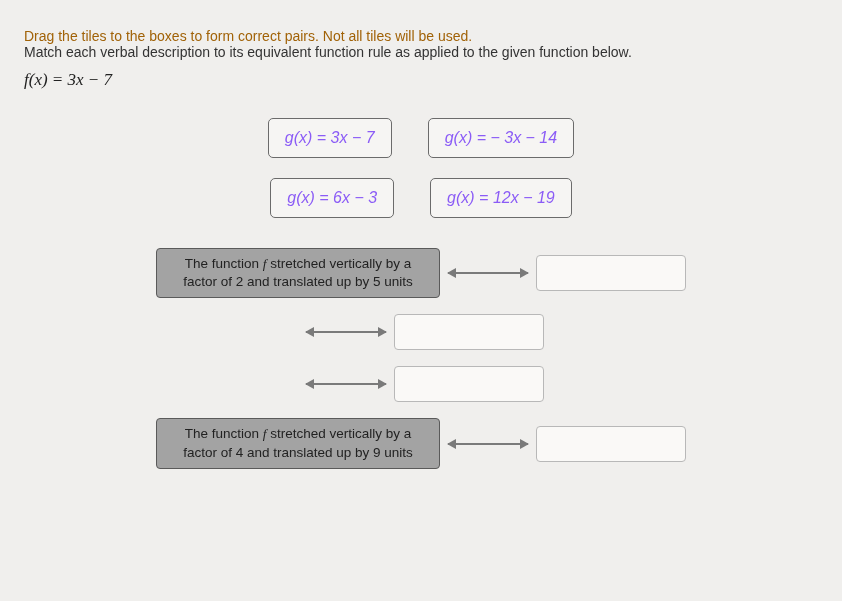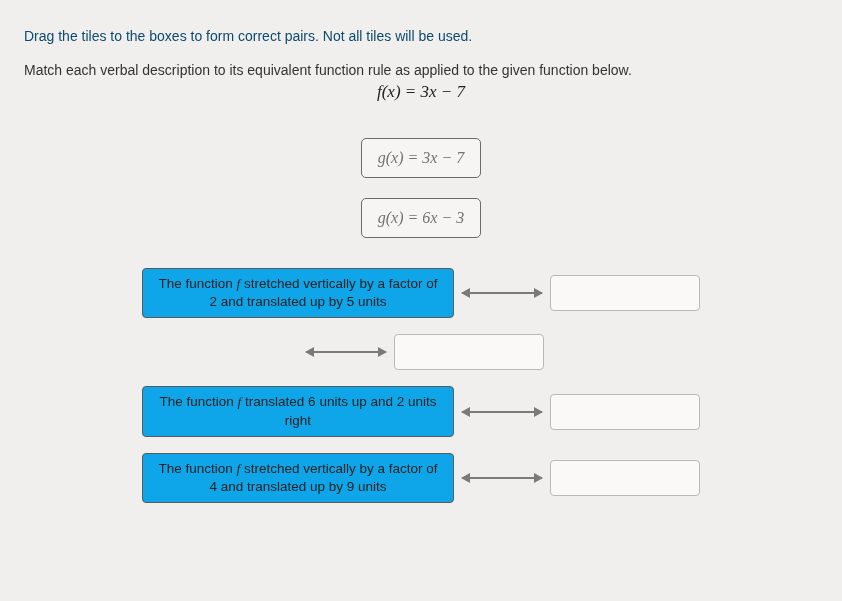--- a/index.html
+++ b/index.html
@@ -5,66 +5,65 @@
   * { box-sizing: border-box; margin: 0; padding: 0; }
   body {
     font-family: Arial, Helvetica, sans-serif;
     background: #f0efed;
     width: 842px;
     height: 601px;
     padding: 28px 24px;
     color: #333;
     font-size: 14px;
   }
-  .instr { margin-bottom: 18px; color: #0c4a6e; }
-  .prompt { margin-bottom: 4px; color: #333; }
+  .instr { color: #a16207; }
+  .prompt { margin-bottom: 10px; color: #333; }
   .given-fn {
-    text-align: center;
     font-family: 'Times New Roman', Times, serif;
     font-size: 17px;
     font-style: italic;
-    margin-bottom: 36px;
+    margin-bottom: 28px;
     color: #222;
   }
   .tiles-area { width: 100%; }
   .tiles-row {
     display: flex;
     justify-content: center;
     gap: 36px;
     margin-bottom: 20px;
   }
   .tile {
     border: 1px solid #6b6b6b;
     border-radius: 5px;
     background: #f6f5f3;
     padding: 10px 16px;
-    font-family: Liberation Serif, serif;
+    font-family: Liberation Sans, sans-serif;
     font-size: 16px;
     font-style: italic;
-    color: #737373;
+    color: #8b5cf6;
     cursor: move;
     white-space: nowrap;
   }
   .match-area {
     margin-top: 30px;
     display: flex;
     flex-direction: column;
     align-items: center;
     gap: 16px;
   }
   .match-row {
     display: flex;
     align-items: center;
     justify-content: center;
   }
   .desc-box {
-    width: 312px;
+    width: 284px;
     border: 1px solid #5a5a5a;
     border-radius: 4px;
-    background: #0ea5e9;
+    background: #a3a3a3;
     padding: 6px 10px;
     text-align: center;
     font-size: 13.5px;
     line-height: 1.35;
     color: #222;
   }
   .desc-box .fname { font-style: italic; font-family: 'Times New Roman', Times, serif; }
   .arrow {
     width: 80px;
     height: 2px;
@@ -94,45 +93,44 @@
 </head>
 <body>
 
 <p class="instr">Drag the tiles to the boxes to form correct pairs. Not all tiles will be used.</p>
 <p class="prompt">Match each verbal description to its equivalent function rule as applied to the given function below.</p>
 <div class="given-fn">f(x)  =  3x  −  7</div>
 
 <div class="tiles-area">
   <div class="tiles-row">
     <div class="tile">g(x)  =  3x  −  7</div>
+    <div class="tile">g(x)  =   − 3x  −  14</div>
   </div>
   <div class="tiles-row">
     <div class="tile">g(x)  =  6x  −  3</div>
+    <div class="tile">g(x)  =  12x  −  19</div>
   </div>
 </div>
 
 <div class="match-area">
 
   <div class="match-row">
     <div class="desc-box">
       <span>The function </span><span class="fname">f</span><span> stretched vertically by a factor of 2 and translated up by 5 units</span>
     </div>
     <div class="arrow"></div>
     <div class="drop-zone"></div>
   </div>
 
   <div class="match-row">
     <div class="arrow"></div>
     <div class="drop-zone"></div>
   </div>
 
   <div class="match-row">
-    <div class="desc-box">
-      <span>The function </span><span class="fname">f</span><span> translated 6 units up and 2 units right</span>
-    </div>
     <div class="arrow"></div>
     <div class="drop-zone"></div>
   </div>
 
   <div class="match-row">
     <div class="desc-box">
       <span>The function </span><span class="fname">f</span><span> stretched vertically by a factor of 4 and translated up by 9 units</span>
     </div>
     <div class="arrow"></div>
     <div class="drop-zone"></div>

